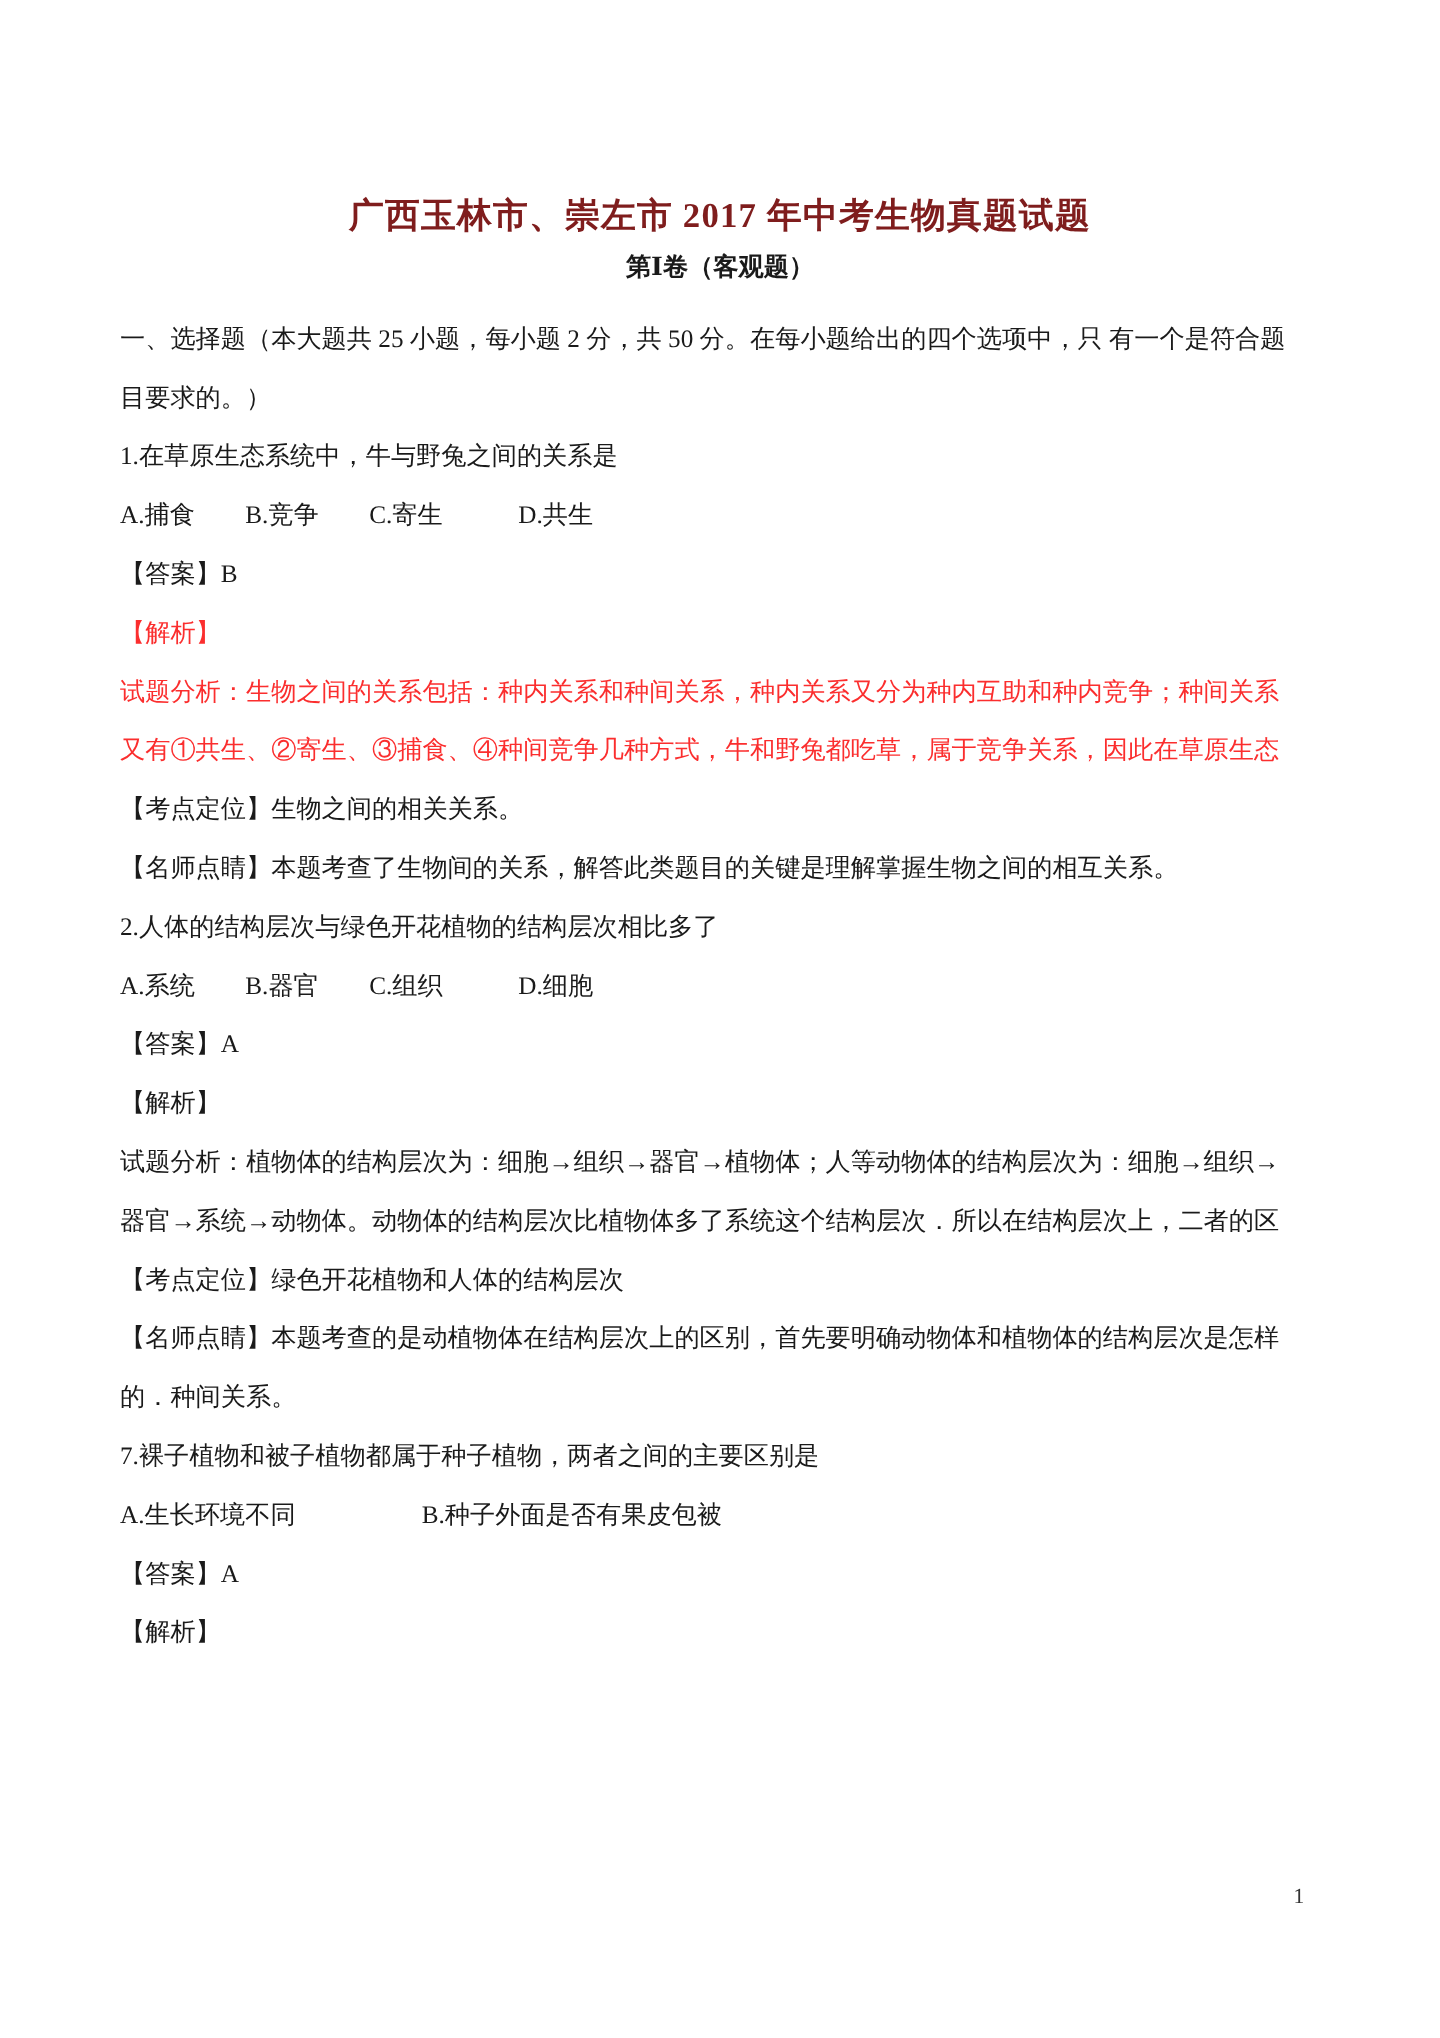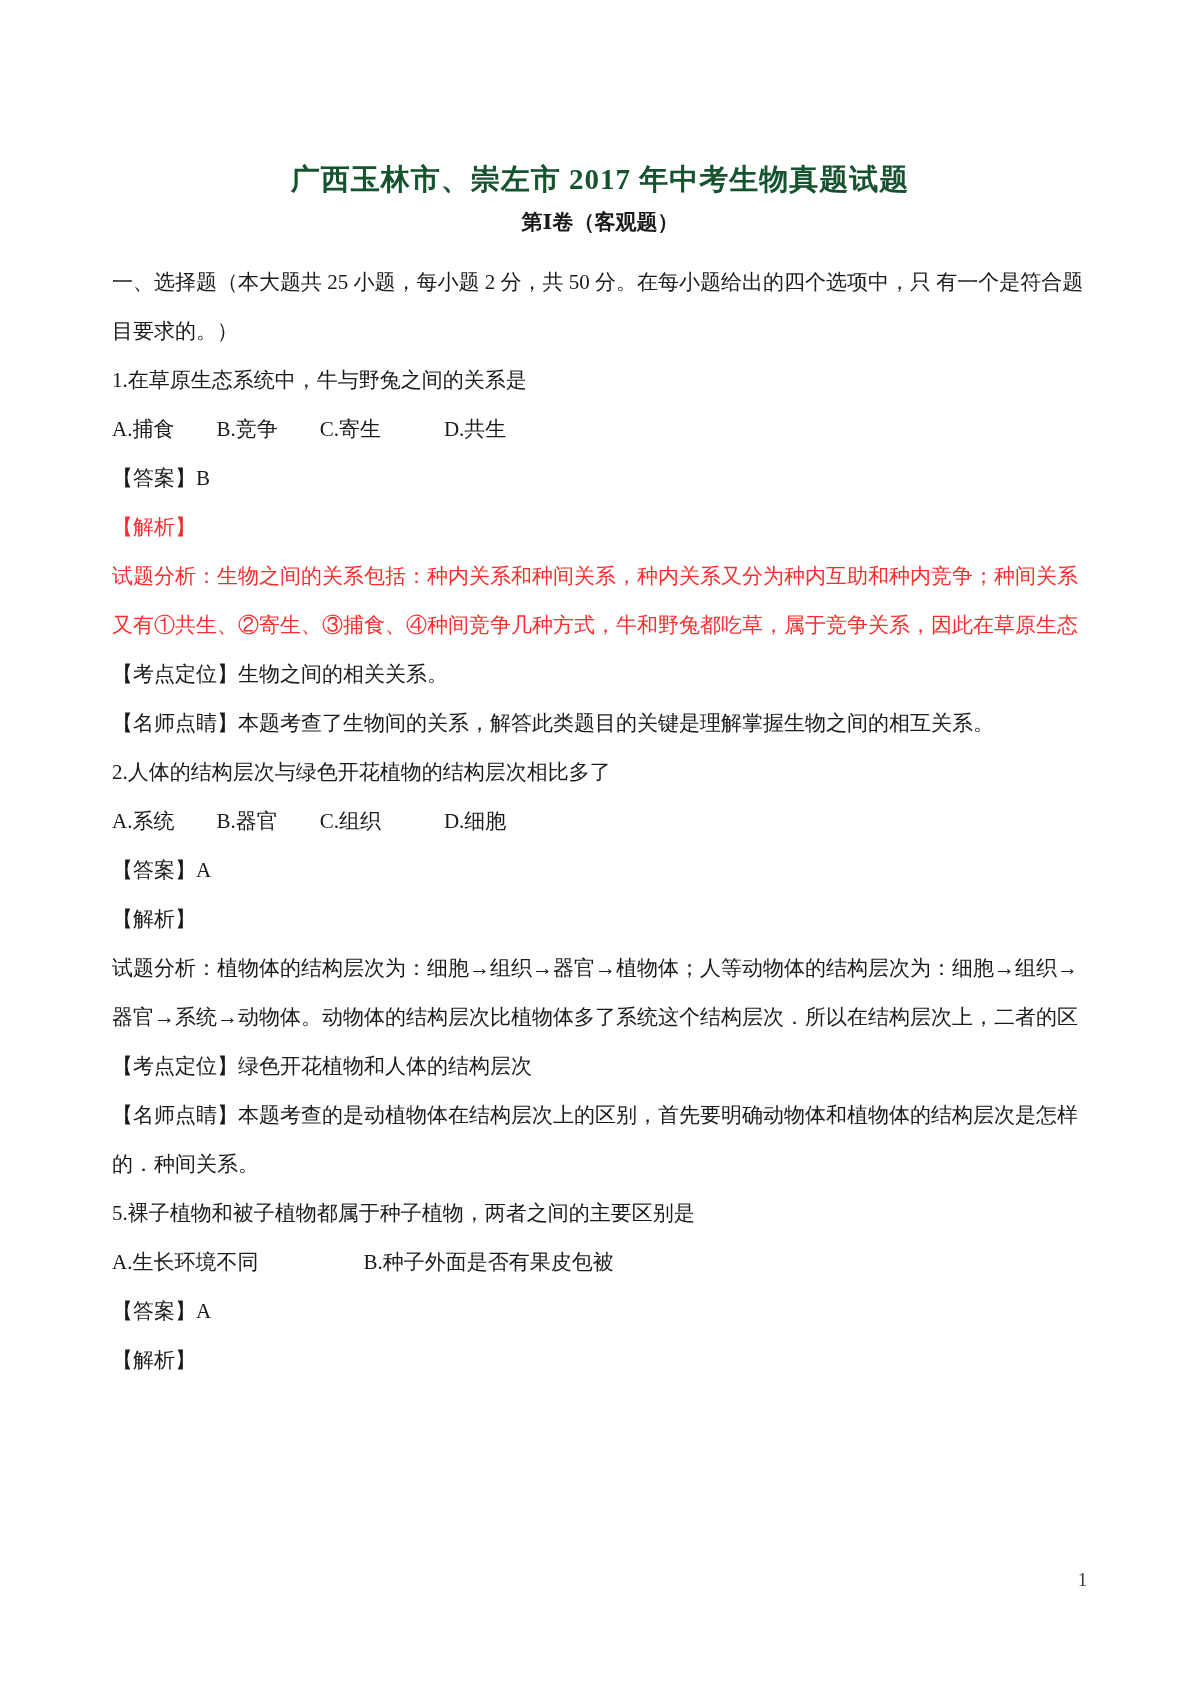--- a/index.html
+++ b/index.html
@@ -22,39 +22,39 @@
     background: #ffffff;
   }
   .doc-title {
     position: absolute;
     top: 160px;
     left: 0;
     width: 1200px;
     text-align: center;
     font-size: 29px;
     font-weight: bold;
-    color: #14532d;
+    color: #7f1d1d;
     letter-spacing: 1px;
     white-space: pre;
   }
   .doc-section {
     position: absolute;
     top: 208px;
     left: 0;
     width: 1200px;
     text-align: center;
     font-size: 21px;
     font-weight: bold;
     color: #1a1a1a;
     white-space: pre;
   }
   .content {
     position: absolute;
     top: 258px;
-    left: 112px;
+    left: 100px;
     width: 1012px;
     font-family: Liberation Serif, serif;
   }
   .line {
     height: 49px;
     line-height: 49px;
     font-size: 21px;
     white-space: pre;
     color: #1a1a1a;
   }
@@ -92,21 +92,21 @@
     <div class="line">【名师点睛】本题考查了生物间的关系，解答此类题目的关键是理解掌握生物之间的相互关系。</div>
     <div class="line">2.人体的结构层次与绿色开花植物的结构层次相比多了</div>
     <div class="line">A.系统　　B.器官　　C.组织　　　D.细胞</div>
     <div class="line">【答案】A</div>
     <div class="line">【解析】</div>
     <div class="line">试题分析：植物体的结构层次为：细胞→组织→器官→植物体；人等动物体的结构层次为：细胞→组织→</div>
     <div class="line">器官→系统→动物体。动物体的结构层次比植物体多了系统这个结构层次．所以在结构层次上，二者的区</div>
     <div class="line">【考点定位】绿色开花植物和人体的结构层次</div>
     <div class="line">【名师点睛】本题考查的是动植物体在结构层次上的区别，首先要明确动物体和植物体的结构层次是怎样</div>
     <div class="line">的．种间关系。</div>
-    <div class="line">5.裸子植物和被子植物都属于种子植物，两者之间的主要区别是</div>
+    <div class="line">7.裸子植物和被子植物都属于种子植物，两者之间的主要区别是</div>
     <div class="line">A.生长环境不同　　　　　B.种子外面是否有果皮包被</div>
     <div class="line">【答案】A</div>
     <div class="line">【解析】</div>
   </div>
 
   <div class="page-number">1</div>
 
 </div>
 
 </body></html>

